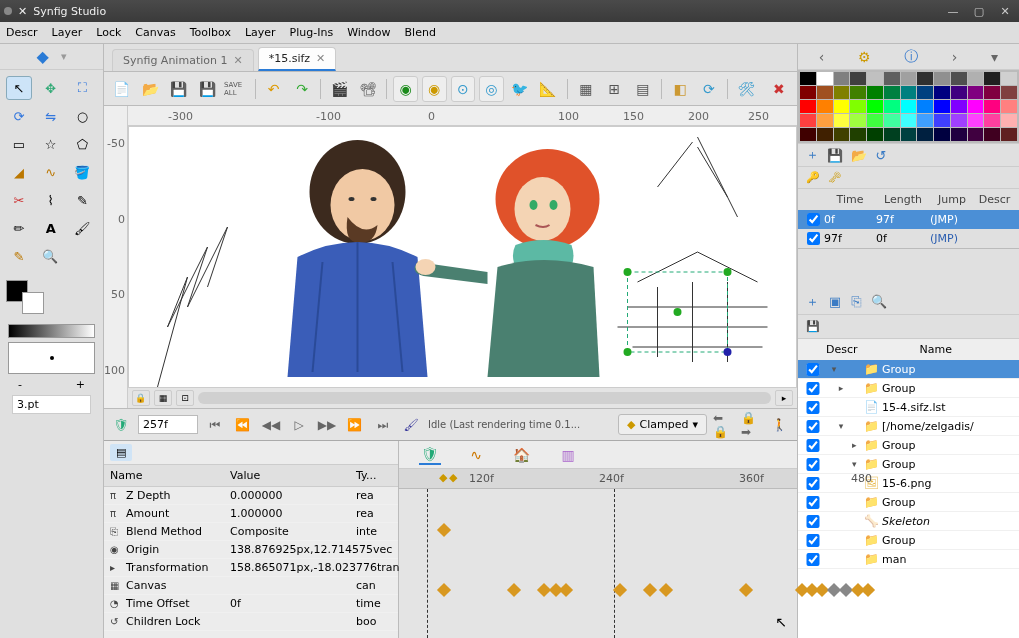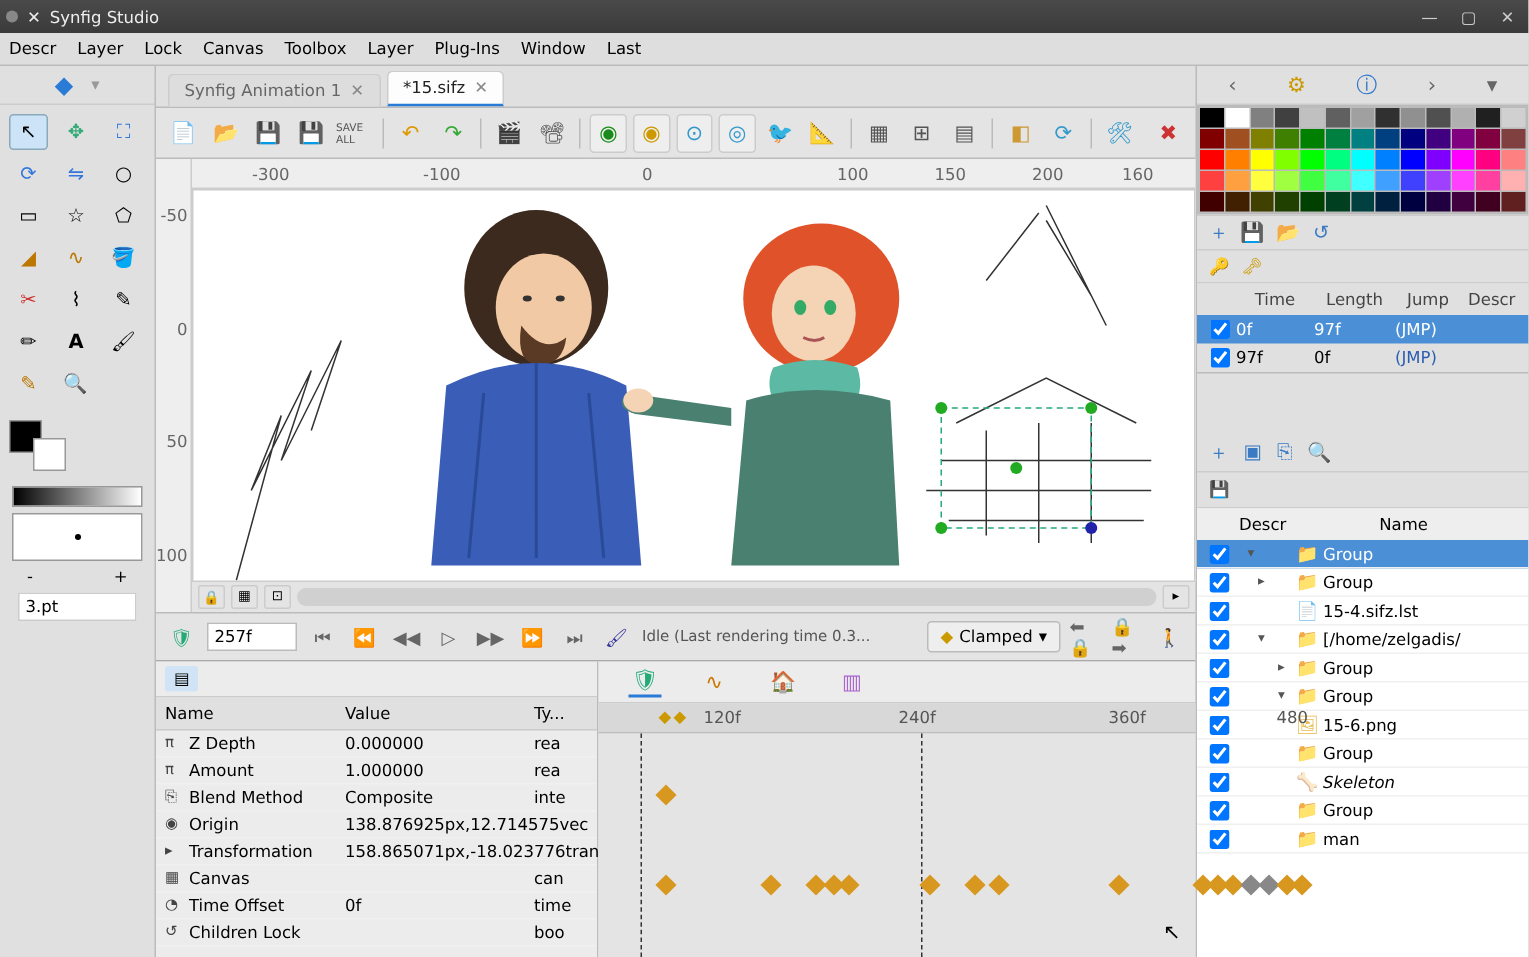--- a/index.html
+++ b/index.html
@@ -107,21 +107,21 @@
 
 <div class="menubar">
   <span>Descr</span>
   <span>Layer</span>
   <span>Lock</span>
   <span>Canvas</span>
   <span>Toolbox</span>
   <span>Layer</span>
   <span>Plug-Ins</span>
   <span>Window</span>
-  <span>Last</span>
+  <span>Blend</span>
 </div>
 
 <div class="main">
   <div class="left-panel">
     <div class="tool-header">
       <span class="logo">◆</span>
       <span style="color:#999">▾</span>
     </div>
     <div class="tool-grid">
       <div class="tool-btn sel">↖</div>
@@ -206,26 +206,26 @@
     <div class="canvas-wrap">
       <div class="vruler">
         <span>-50</span>
         <span>0</span>
         <span>50</span>
         <span>100</span>
       </div>
       <div class="canvas-col">
         <div class="hruler">
           <span style="left:40px">-300</span>
-          <span style="left:154px">-100</span>
+          <span style="left:188px">-100</span>
           <span style="left:300px">0</span>
           <span style="left:430px">100</span>
           <span style="left:495px">150</span>
           <span style="left:560px">200</span>
-          <span style="left:620px">160</span>
+          <span style="left:620px">250</span>
         </div>
         <div class="canvas">
           <svg viewBox="0 0 650 260">
 
             <g stroke="#333" stroke-width="1" fill="none">
               <path d="M20,260 L50,150 L30,200 L70,120 L50,180 L90,100 L70,160"></path>
               <path d="M480,200 h150 M490,180 h140 M495,220 h130 M520,160 v70 M555,155 v80 M590,155 v80 M500,155 l60,-30 l60,30"></path>
               <path d="M560,10 L600,90 M555,15 L520,60 M560,20 L590,70"></path>
             </g>
 
@@ -274,21 +274,21 @@
       <span class="pbtn" style="color:#2a7">🛡</span>
       <input class="frame" value="257f" style="">
       <span class="pbtn">⏮</span>
       <span class="pbtn" style="color:#c90">⏪</span>
       <span class="pbtn">◀◀</span>
       <span class="pbtn">▷</span>
       <span class="pbtn">▶▶</span>
       <span class="pbtn" style="color:#c90">⏩</span>
       <span class="pbtn">⏭</span>
       <span class="pbtn" style="color:#339">🖌</span>
-      <span class="status">Idle (Last rendering time 0.3...</span>
+      <span class="status">Idle (Last rendering time 0.1...</span>
       <div class="btn-clamp">
         <span style="color:#c90">◆</span>
             <span>Clamped</span>
             <span>▾</span>
       </div>
       <span class="pbtn">⬅🔒</span>
       <span class="pbtn">🔒➡</span>
       <span class="pbtn" style="color:#2a7">🚶</span>
     </div>
     </div>

